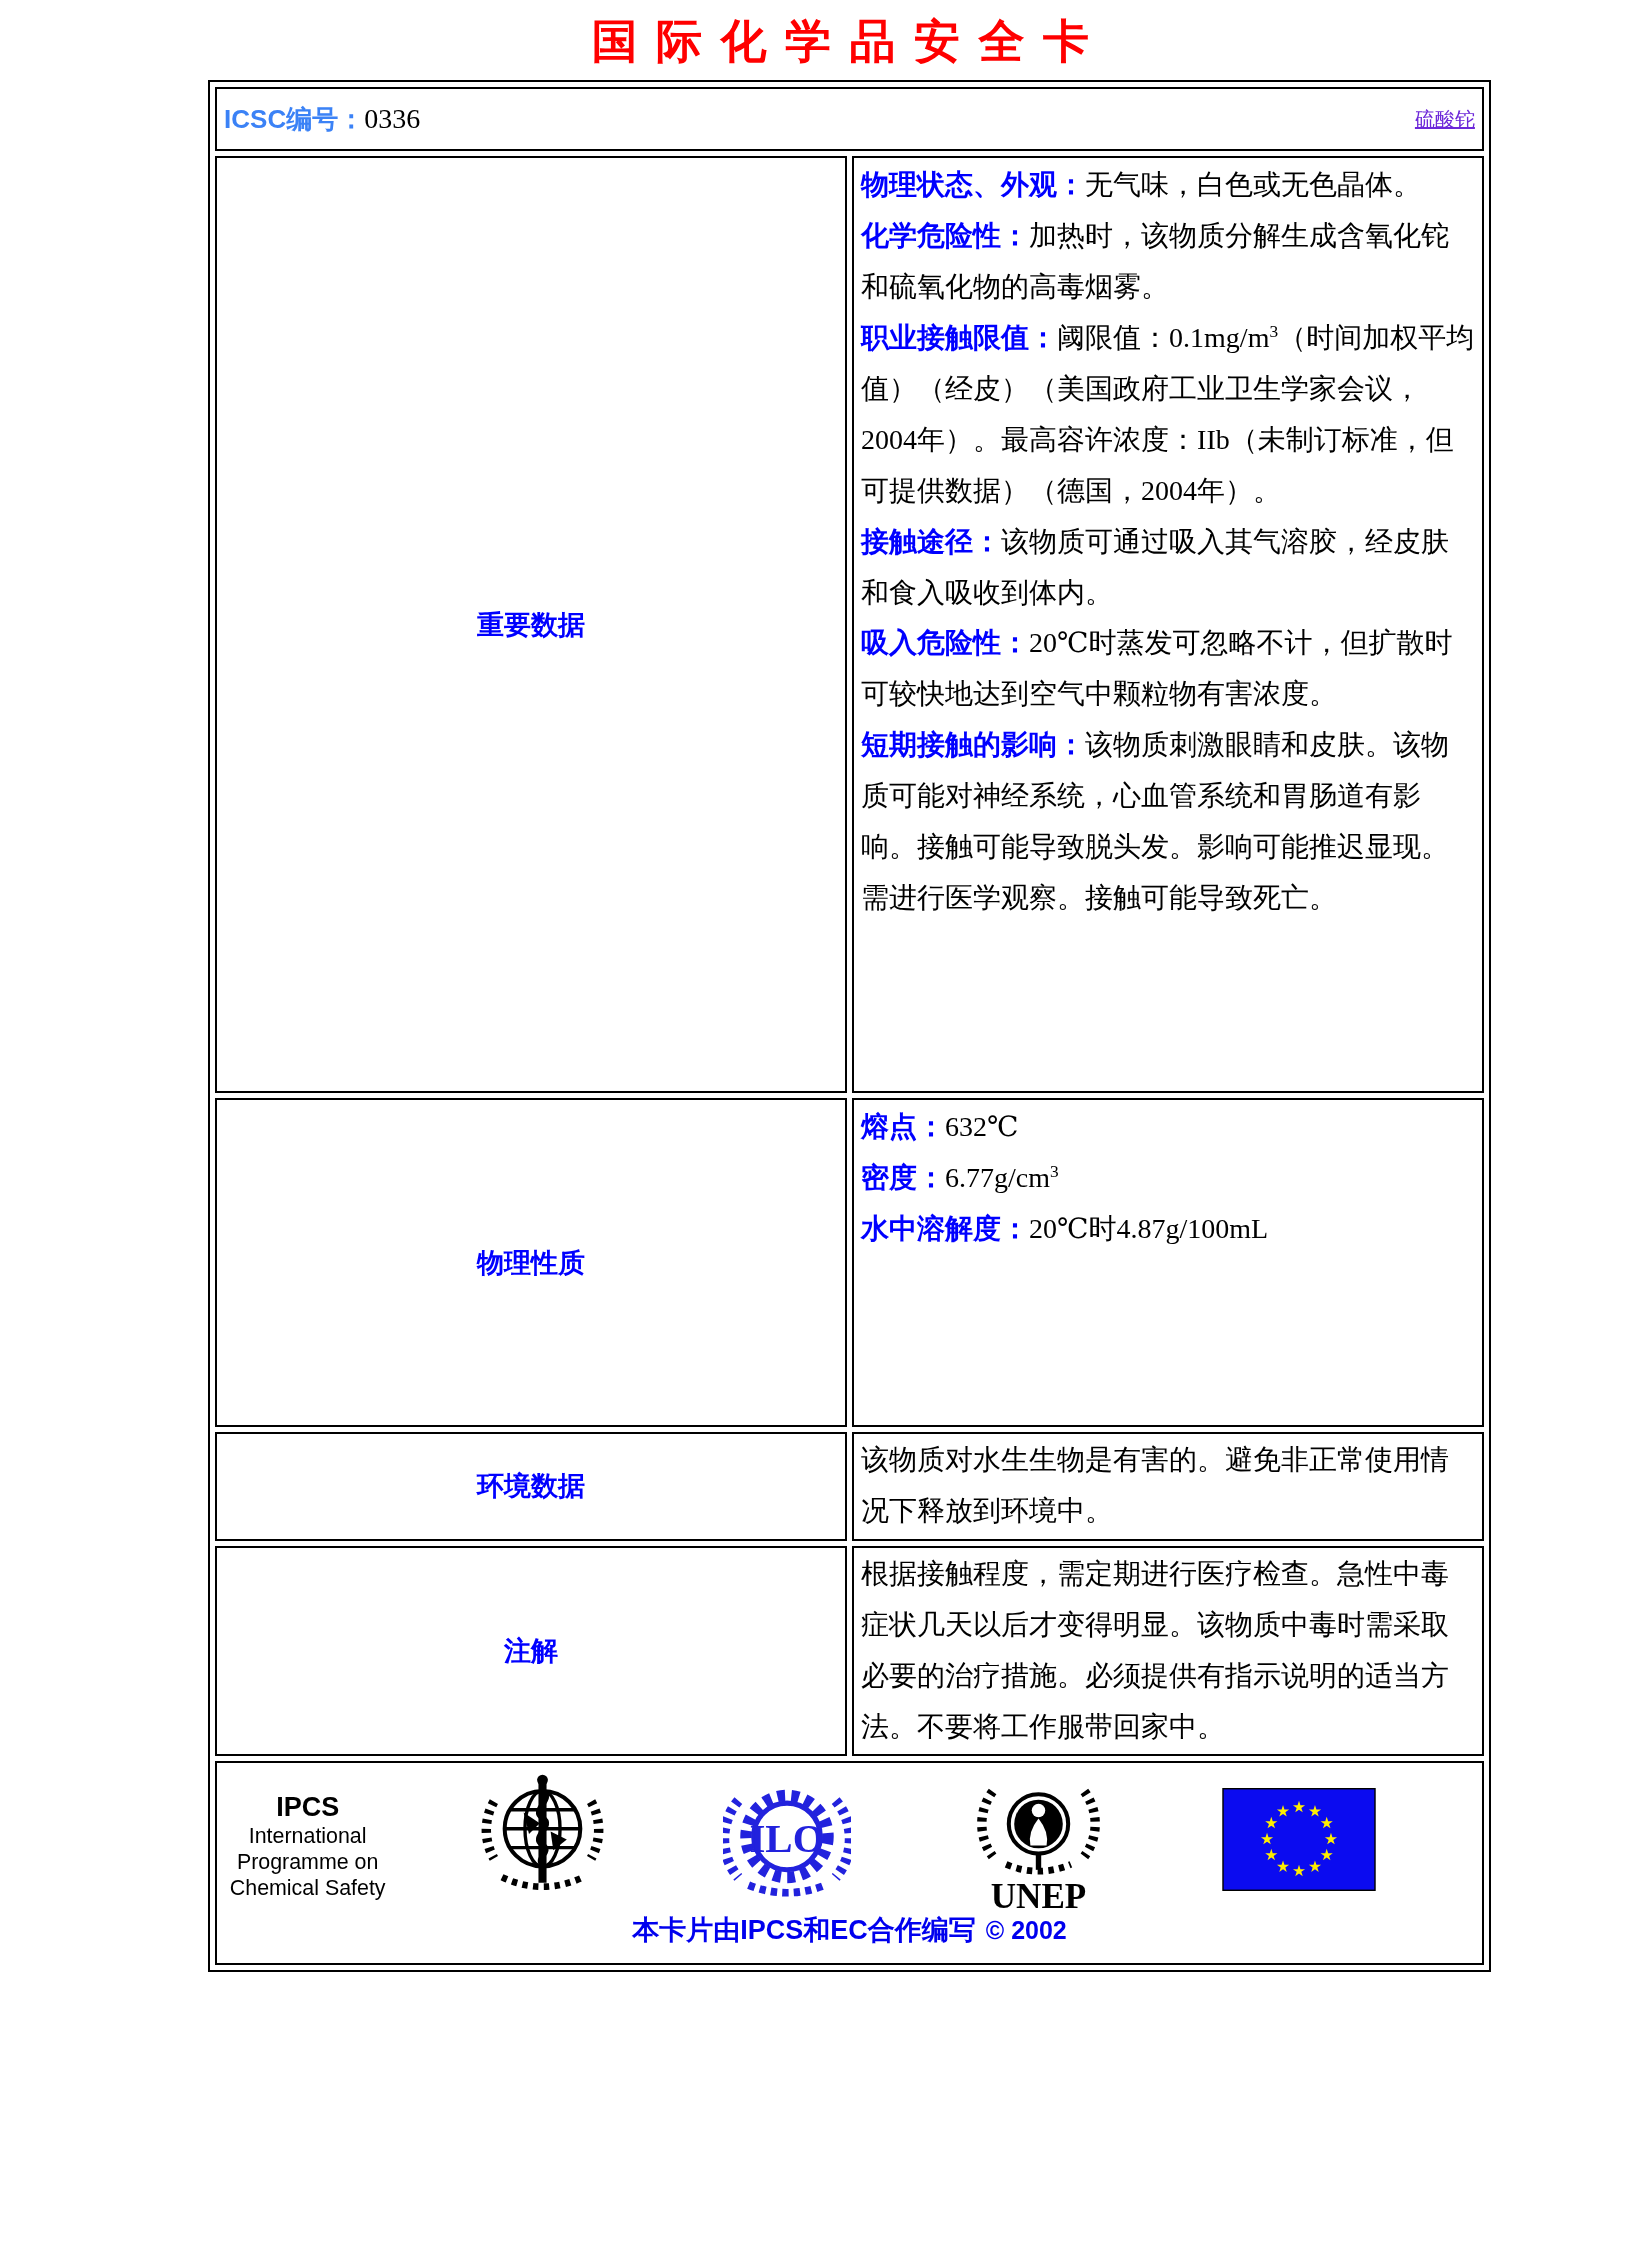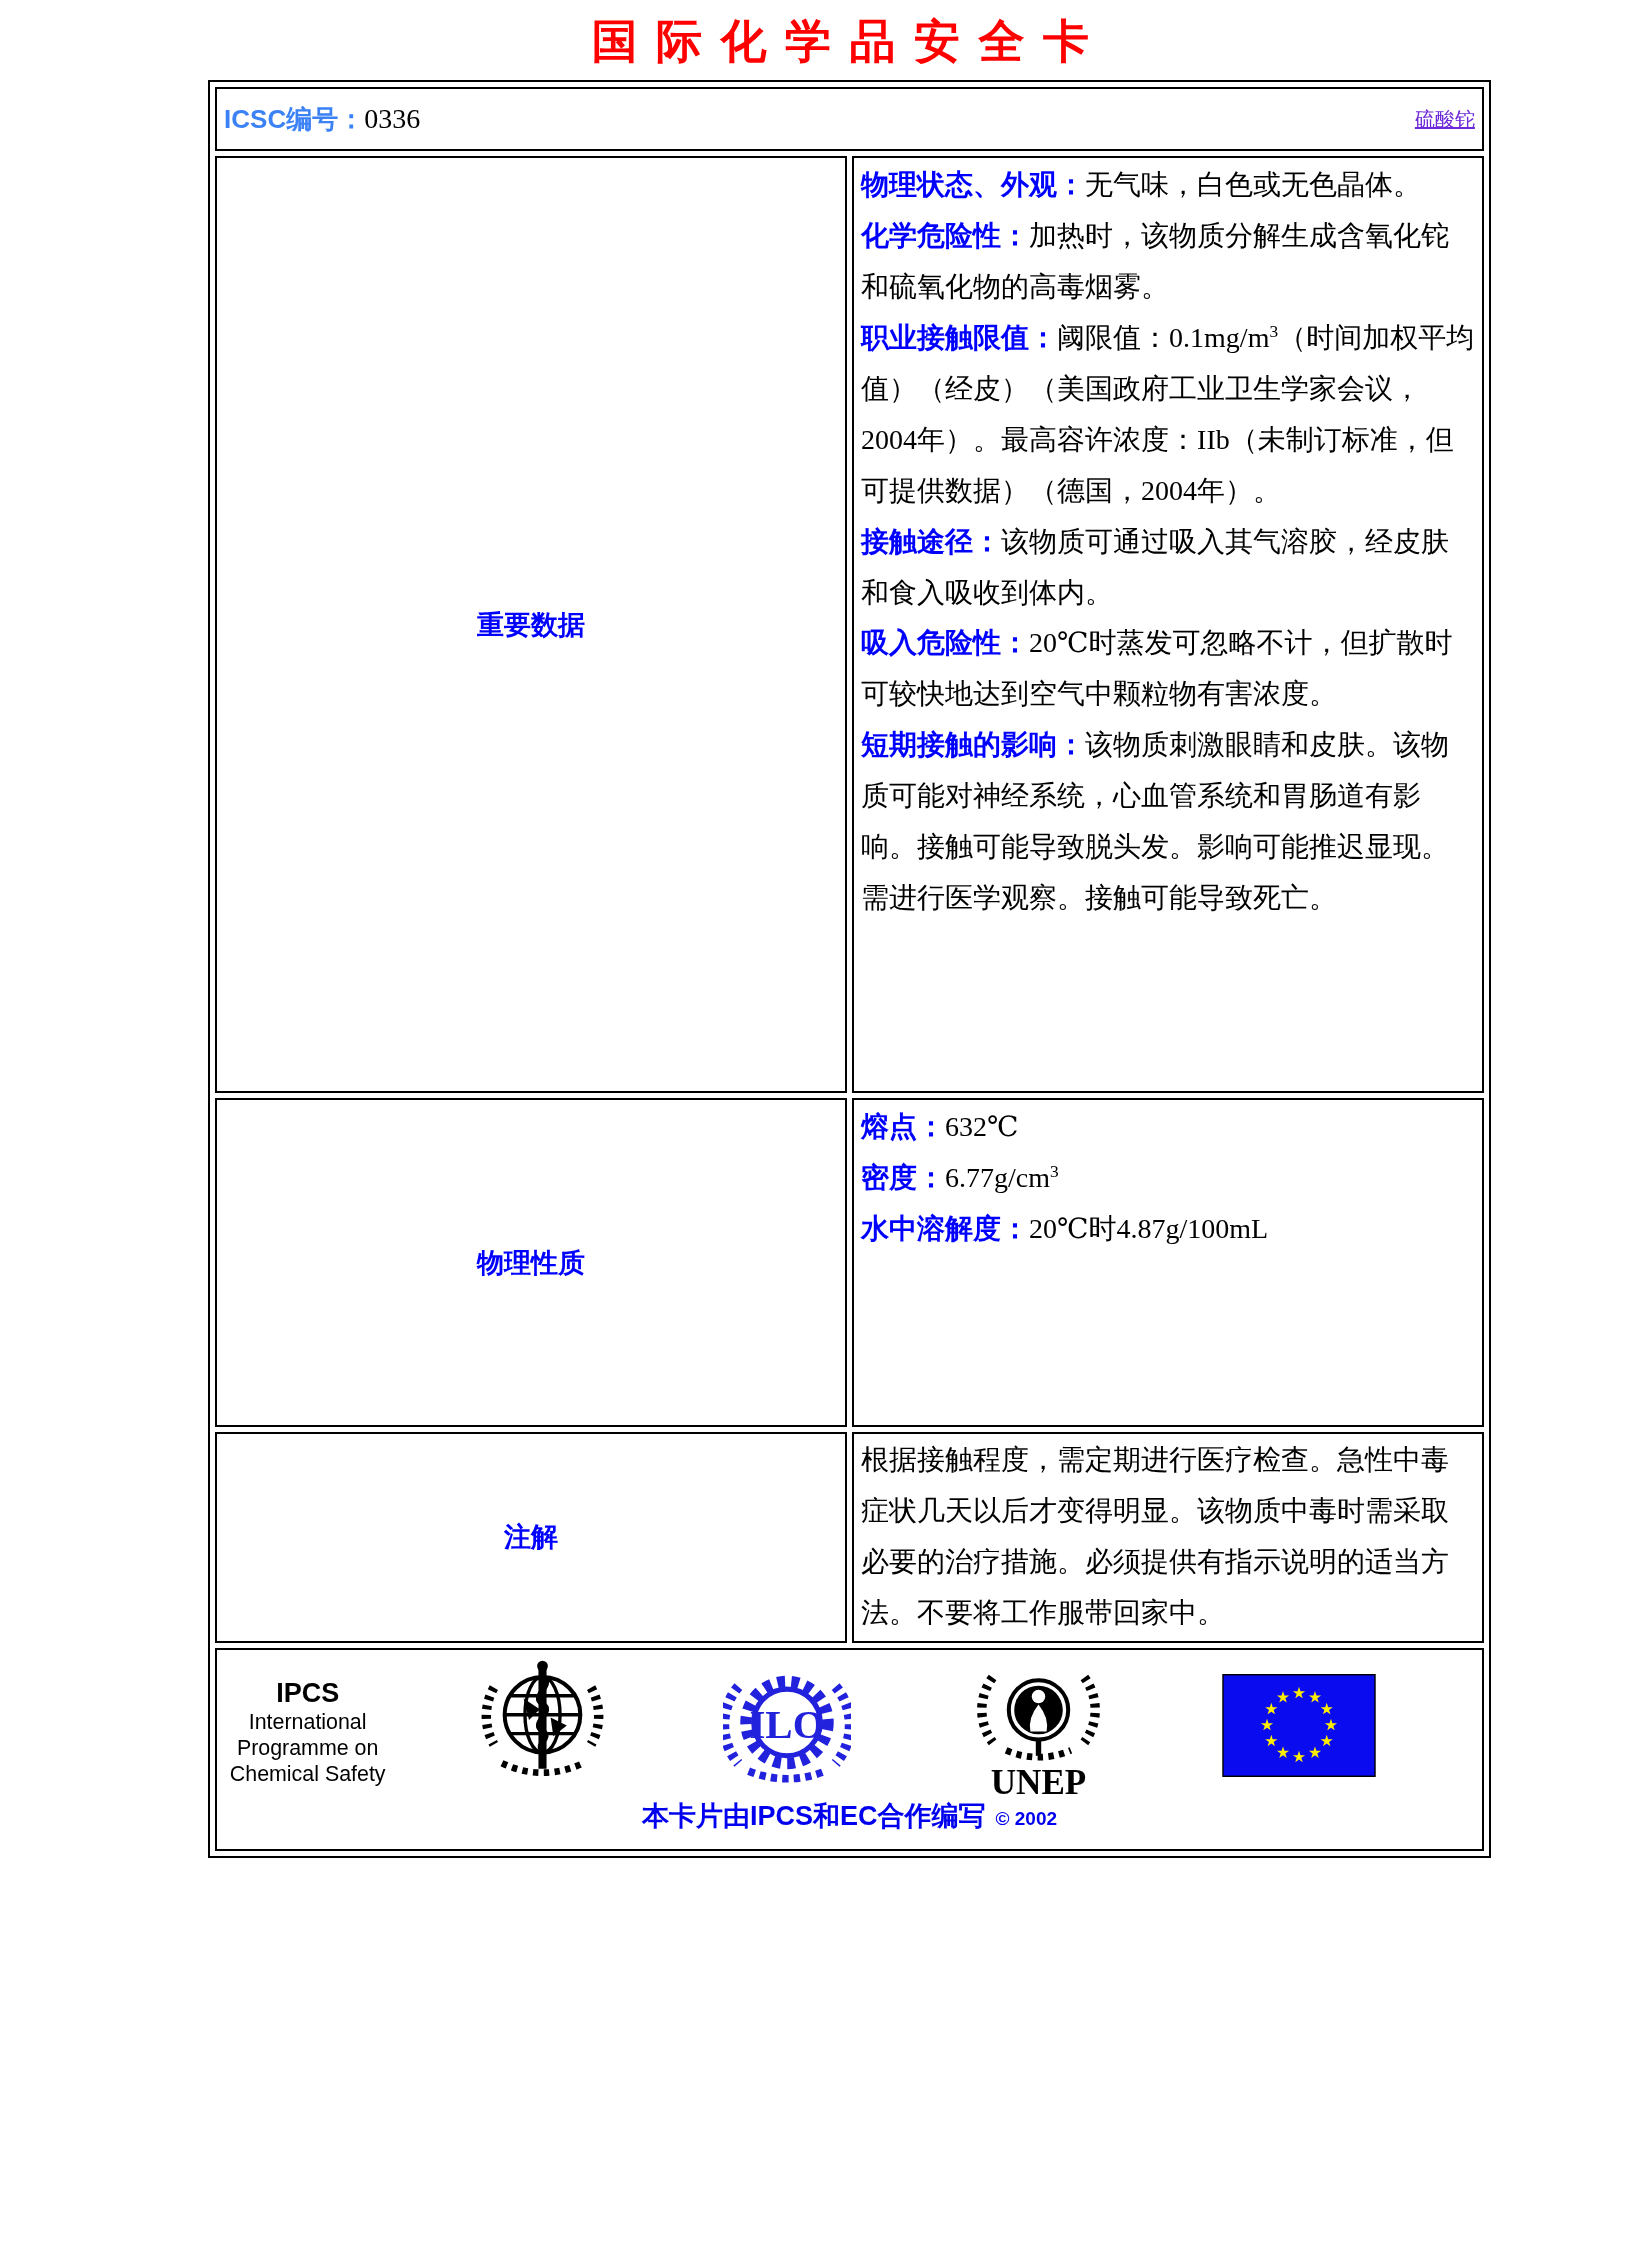--- a/index.html
+++ b/index.html
@@ -101,21 +101,21 @@
   .logo-eu   { left: 998px; top: 20px; }
   .caption-line {
     text-align: center;
     font-family: "Liberation Sans", "DejaVu Sans", sans-serif;
     font-weight: bold;
     color: #0000ee;
     font-size: 27px;
     margin-top: 4.3px;
     white-space: nowrap;
   }
-  .caption-copy { font-size: 19px; font-weight: bold; margin-left: 10px; }
+  .caption-copy { font-size: 25px; font-weight: bold; margin-left: 10px; }
 
   
   td.legal-cell {
     height: 66px; vertical-align: top;
     font-size: 25px; line-height: 1.5;
     padding: 7.1px 7.1px 0 7.1px;
   }
   .legal-label {
     font-family: "Liberation Sans", "DejaVu Sans", sans-serif;
     font-weight: bold; color: #000;
@@ -156,20 +156,26 @@
 
     <tr class="row-physical">
       <td class="label-cell">物理性质</td>
       <td class="content-cell">
         <p class="entry"><span class="entry-label">熔点：</span><span>632℃</span></p>
         <p class="entry"><span class="entry-label">密度：</span><span>6.77g/cm</span><sup class="sup3">3</sup></p>
         <p class="entry"><span class="entry-label">水中溶解度：</span><span>20℃时4.87g/100mL</span></p>
       </td>
     </tr>
 
+    <tr class="row-env">
+      <td class="label-cell">环境数据</td>
+      <td class="content-cell">
+        <p class="entry">该物质对水生生物是有害的。避免非正常使用情况下释放到环境中。</p>
+      </td>
+    </tr>
 
     <tr class="row-notes">
       <td class="label-cell">注解</td>
       <td class="content-cell">
         <p class="entry">根据接触程度，需定期进行医疗检查。急性中毒症状几天以后才变得明显。该物质中毒时需采取必要的治疗措施。必须提供有指示说明的适当方法。不要将工作服带回家中。</p>
       </td>
     </tr>
 
 
     <tr>

